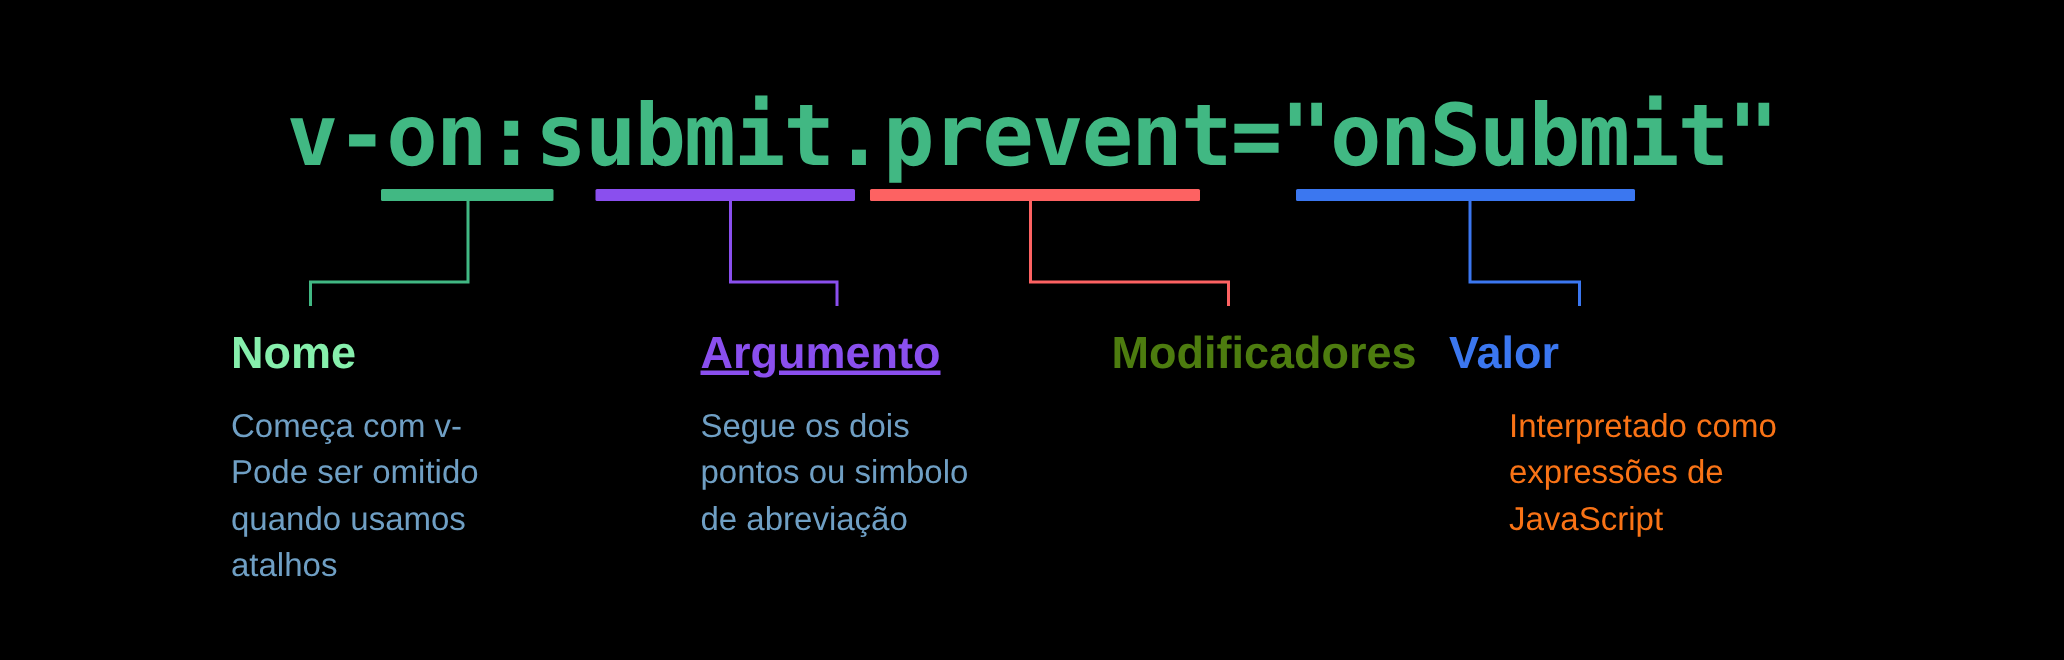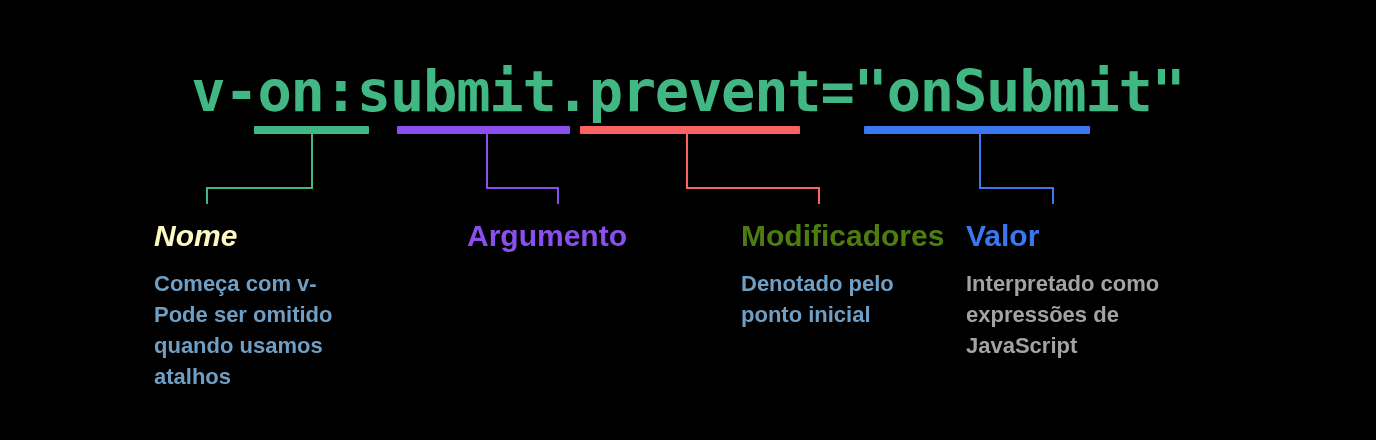--- a/index.html
+++ b/index.html
@@ -57,21 +57,21 @@
   .col-title {
     font-size: 30px;
     font-weight: 700;
     line-height: 36px;
     letter-spacing: 0px;
     margin: 0 0 14px 0;
     white-space: nowrap;
   }
   .col-desc {
     font-size: 22px;
-    font-weight: 700;
+    font-weight: 400;
     line-height: 31px;
     color: #6f9fc4;
     margin: 0;
     white-space: pre-line;
   }
 </style>
 </head>
 <body style="background: rgb(0, 0, 0);">
 
 <div id="stage" style="background: rgb(0, 0, 0);">
@@ -87,35 +87,36 @@
 
   <div id="bars-layer">
       <div class="bar" style="left: 254px; top: 126px; width: 115px; background: rgb(65, 184, 131);"></div>
       <div class="bar" style="left: 397px; top: 126px; width: 173px; background: rgb(138, 79, 238);"></div>
       <div class="bar" style="left: 580px; top: 126px; width: 220px; background: rgb(253, 98, 98);"></div>
       <div class="bar" style="left: 864px; top: 126px; width: 226px; background: rgb(59, 119, 240);"></div>
     </div>
 
   <div id="columns-layer">
       <div class="col" style="left: 154px;">
-        <div class="col-title" style="color: #fef9c3; font-style: italic;">Nome</div>
+        <div class="col-title" style="color: #86efac;">Nome</div>
         <div class="col-desc" style="color: rgb(111, 159, 196);">Começa com v-
 Pode ser omitido
 quando usamos
 atalhos</div>
       </div>
       <div class="col" style="left: 467px;">
-        <div class="col-title" style="color: rgb(138, 79, 238);">Argumento</div>
+        <div class="col-title" style="color: rgb(138, 79, 238); text-decoration: underline;">Argumento</div>
+        <div class="col-desc" style="color: rgb(111, 159, 196);">Segue os dois
+pontos ou simbolo
+de abreviação</div>
       </div>
       <div class="col" style="left: 741px;">
         <div class="col-title" style="color: #4d7c0f;">Modificadores</div>
-        <div class="col-desc" style="color: rgb(111, 159, 196);">Denotado pelo
-ponto inicial</div>
       </div>
       <div class="col" style="left: 966px;">
         <div class="col-title" style="color: rgb(59, 119, 240);">Valor</div>
-        <div class="col-desc" style="color: #a3a3a3;">Interpretado como
+        <div class="col-desc" style="color: #f97316; margin-left: 40px;">Interpretado como
 expressões de
 JavaScript</div>
       </div>
     </div>
 
 </div>
 
 </body></html>

